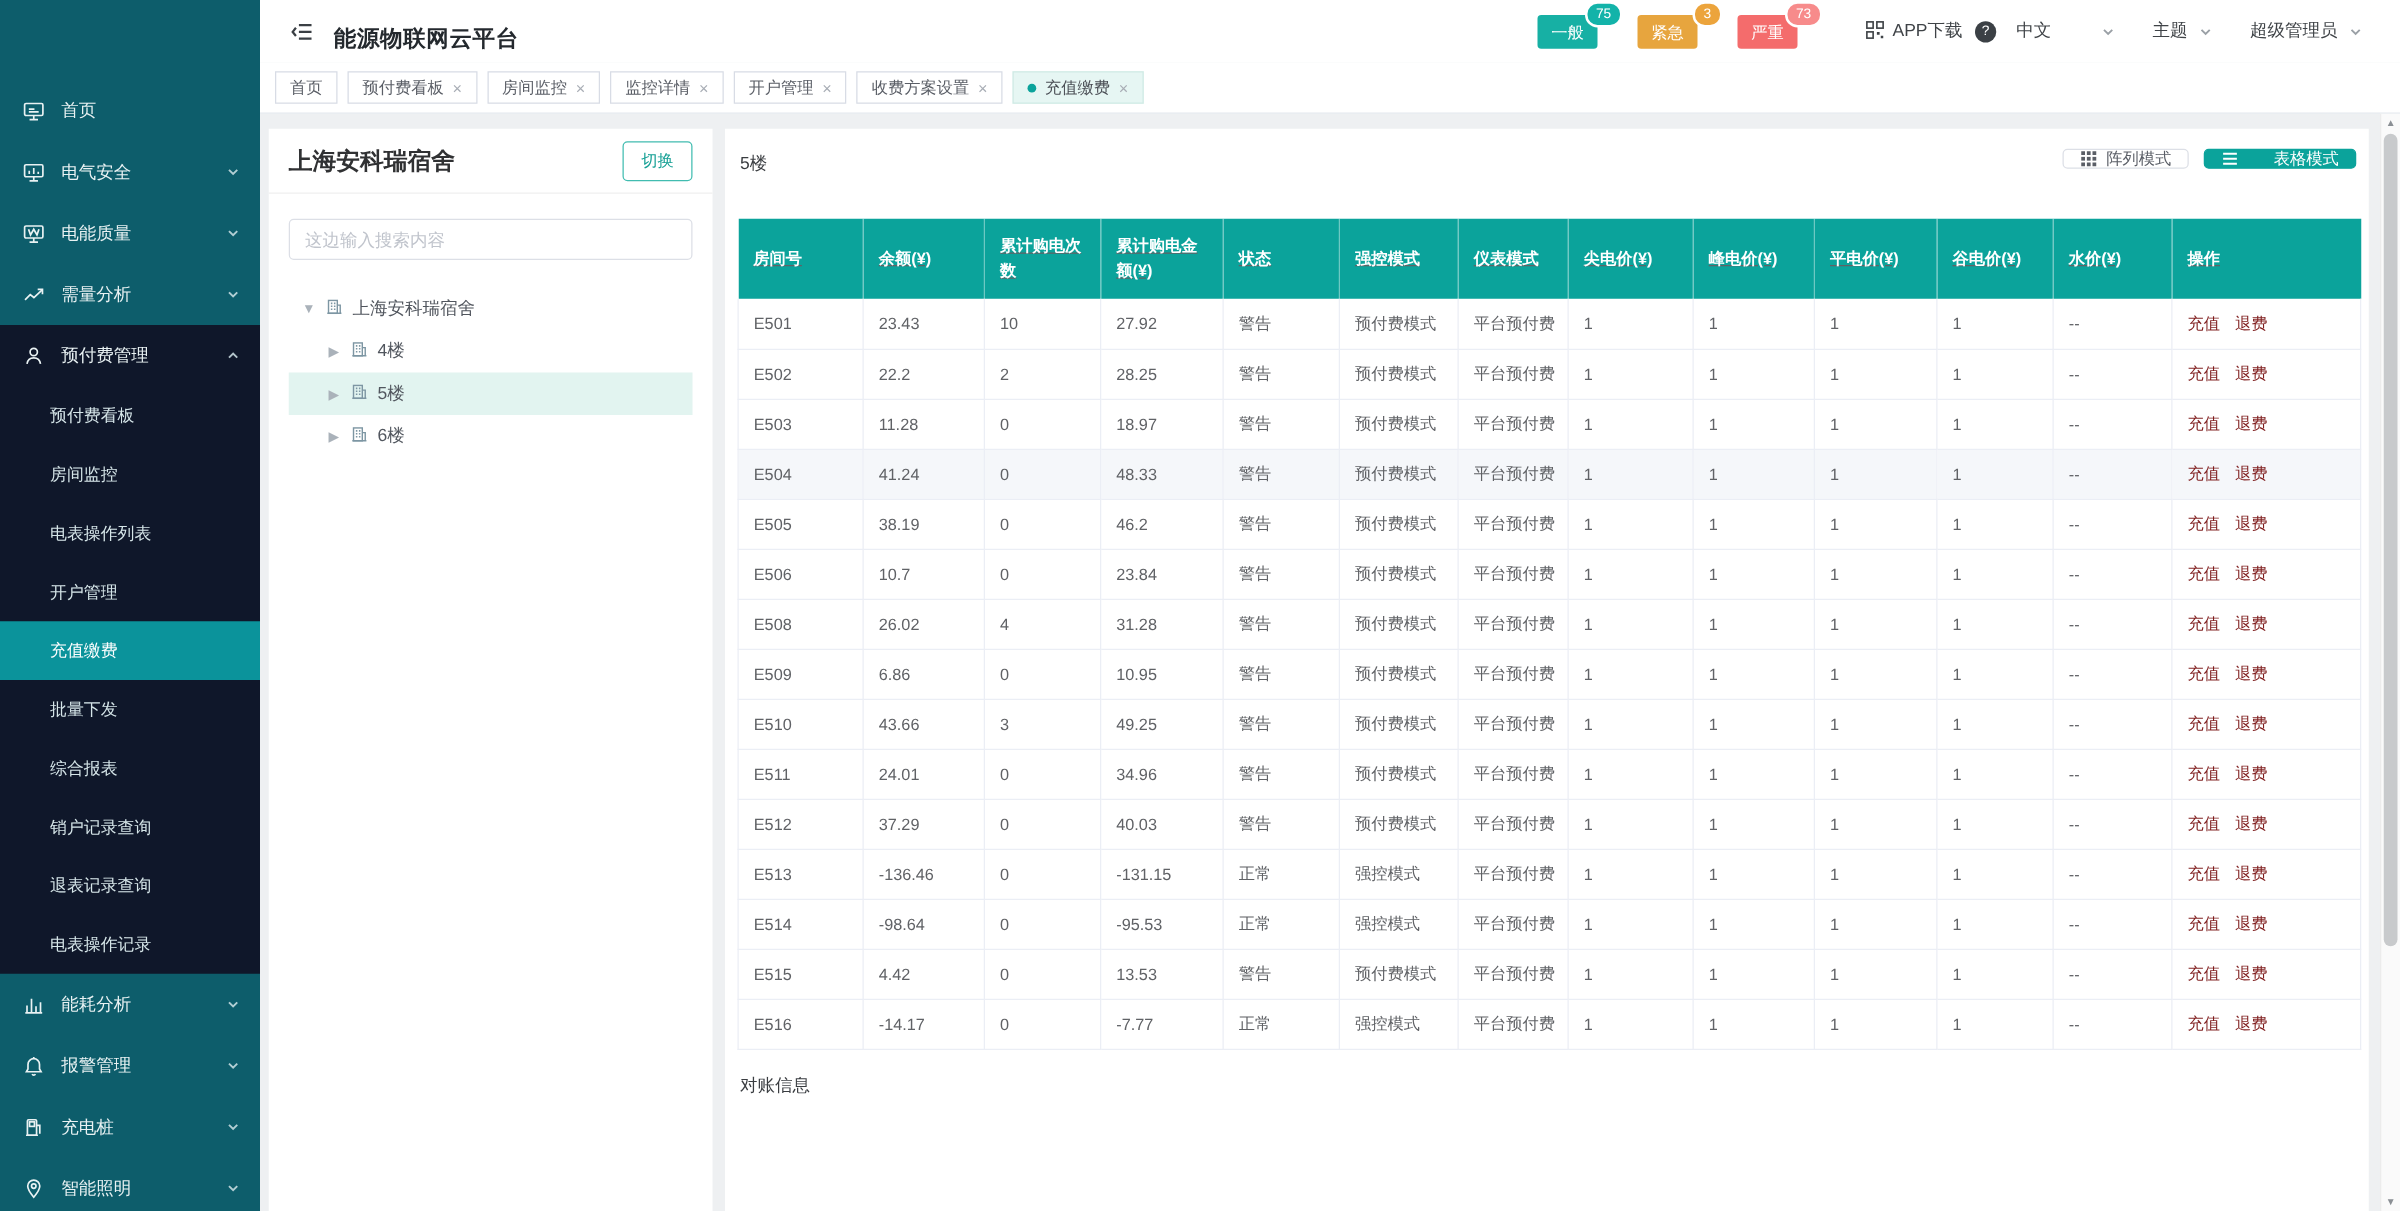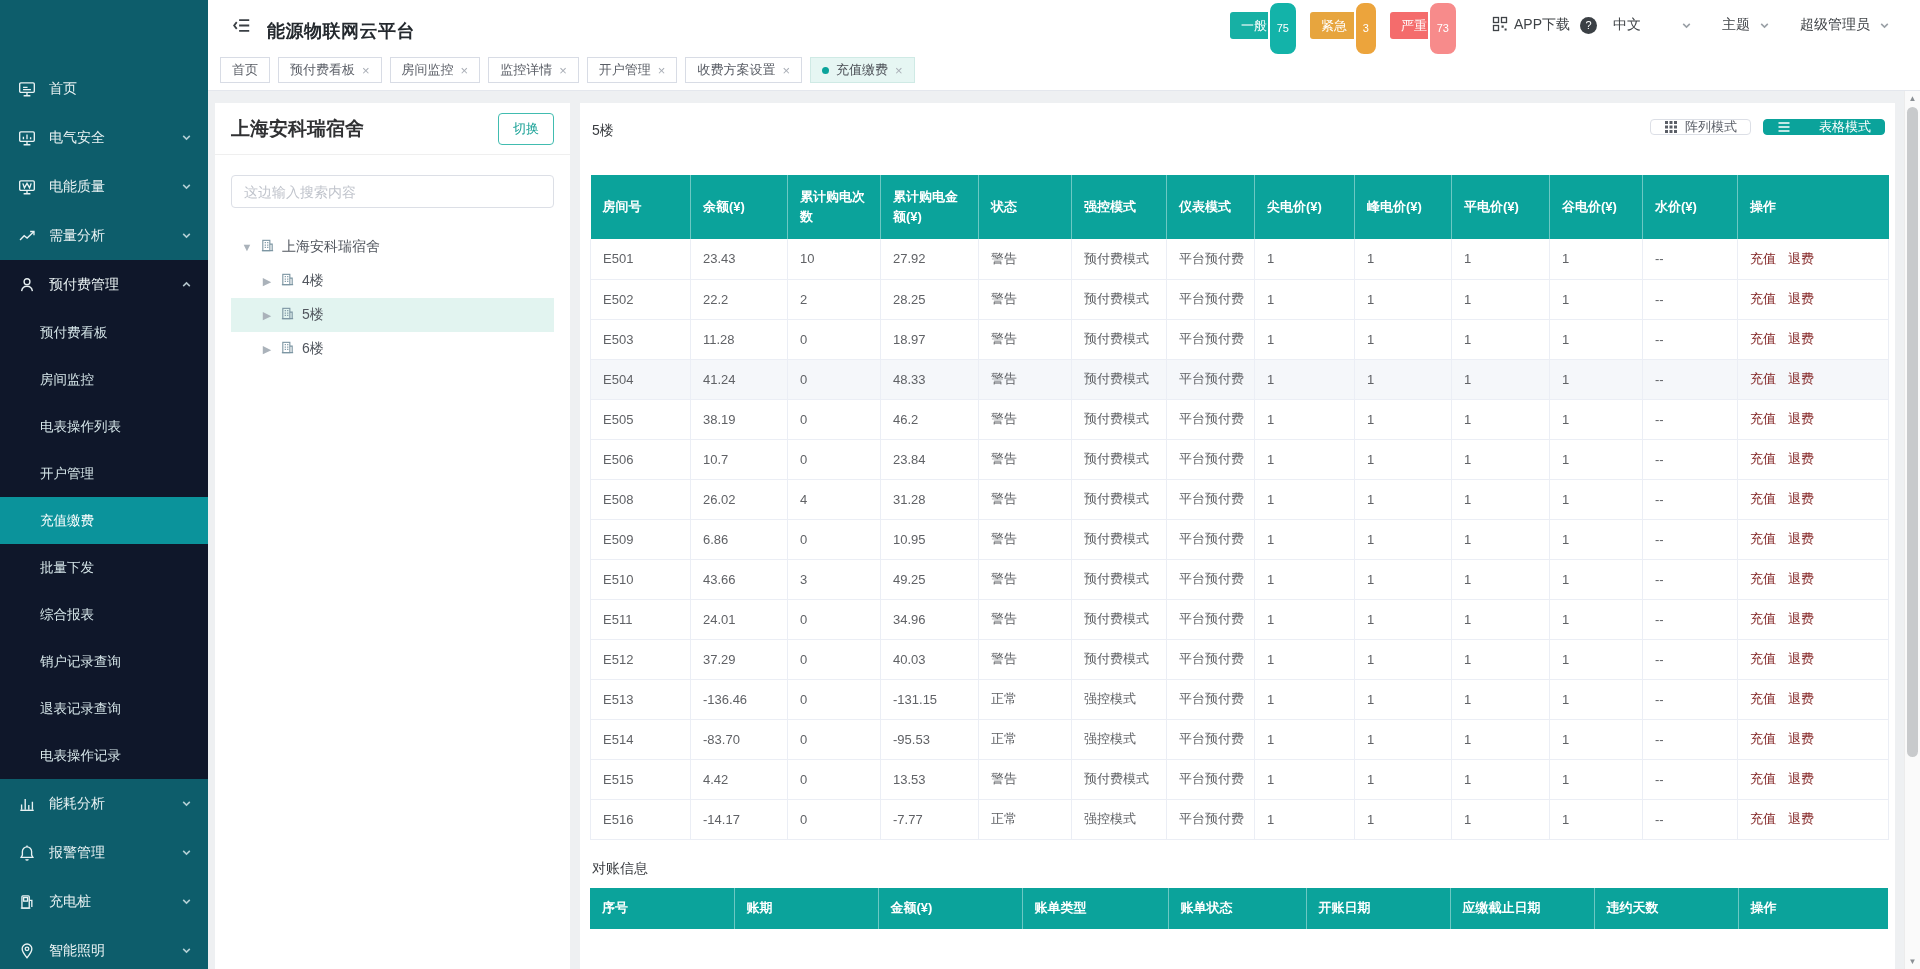--- a/index.html
+++ b/index.html
@@ -20,21 +20,21 @@
   .sub-item.active { background:#0b939b; color:#fff; }
 
   
   .main-col { flex:1; display:flex; flex-direction:column; min-width:0; }
   .topbar { height:50px; background:#fff; display:flex; align-items:center; padding:0 30px 0 24px; flex-shrink:0; }
   .burger { display:inline-flex; margin-right:16px; cursor:pointer; }
   .burger svg { width:19px; height:19px; stroke:#3a3f44; fill:none; stroke-width:1.5; }
   .app-title { font-size:18px; font-weight:bold; color:#24292e; letter-spacing:.5px;margin-top:12px; }
   .top-right { margin-left:auto; display:flex; align-items:center; }
   .alarm-btn { position:relative; height:27px; line-height:27px; min-width:46px; text-align:center; border-radius:3px; color:#fff; font-size:13px; padding:0 11px; margin-right:32px; cursor:pointer; }
-  .alarm-badge { position:absolute; top:-11px; right:-20px; color:#fff; font-size:11px; line-height:1; padding:20px 7px; border-radius:10px; border:2px solid #fff; }
+  .alarm-badge { position:absolute; top:-11px; right:-20px; color:#fff; font-size:11px; line-height:1; padding:3px 7px; border-radius:10px; border:2px solid #fff; }
   .top-link { display:inline-flex; align-items:center; gap:6px; font-size:14px; color:#3f4347; cursor:pointer; }
   .qr-ico svg { width:16px; height:16px; stroke:#3f4347; fill:none; stroke-width:1.3; }
   .q-ico { width:17px; height:17px; border-radius:50%; background:#3b4045; color:#fff; font-size:11px; display:inline-flex; align-items:center; justify-content:center; margin:0 14px 0 10px; cursor:pointer; }
   .drop { display:inline-flex; align-items:center; gap:9px; font-size:14px; color:#3f4347; margin-left:30px; cursor:pointer; }
   .drop svg { width:11px; height:11px; stroke:#9aa0a6; fill:none; stroke-width:1.4; }
 
   
   .tabbar { height:41px; background:#fff; border-bottom:1px solid #e4e7ed; display:flex; align-items:center; gap:8px; padding:0 12px; flex-shrink:0; }
   .tab { height:26px; display:inline-flex; align-items:center; gap:7px; padding:0 11px; border:1px solid #d8dce5; background:#fff; font-size:13px; color:#5a5e66; cursor:pointer; white-space:nowrap; }
   .tab .tab-close { font-size:13px; color:#a8adb5; line-height:1; cursor:pointer; }
@@ -63,21 +63,21 @@
   .mode-group { display:flex; gap:12px; }
   .mode-btn { height:16px; display:inline-flex; align-items:center; gap:7px; padding:0 13px; border-radius:4px; font-size:13px; cursor:pointer; }
   .mode-btn.plain { background:#fff; border:1px solid #dcdfe6; color:#5a5e66; }
   .mode-btn.teal { background:#0ba39b; border:1px solid #0ba39b; color:#fff;gap:28px; }
   .mode-btn svg { width:14px; height:14px; }
 
   table { border-collapse:collapse; table-layout:fixed; width:1298px; font-size:13px; color:#606266; }
   .main-table { margin:12px 0 0 10px; }
   thead th { background:#0ba39b; color:#fff; font-weight:bold; text-align:left; padding:6px 12px; border-right:1px solid rgba(255,255,255,.4); vertical-align:middle; line-height:1.55; }
   thead th:last-child { border-right:none; }
-  .main-table thead tr { height:64px; }
+  .main-table thead tr { height:64px;text-decoration:underline; }
   tbody td { height:40px; padding:0 12px; border-bottom:1px solid #ebeef5; border-right:1px solid #ebeef5; white-space:nowrap; overflow:hidden; }
   tbody td:first-child { border-left:1px solid #ebeef5; }
   tbody tr.hovered { background:#f5f7fa; }
   .op-link { color:#7f1d1d; text-decoration:none; margin-right:12px; cursor:pointer; }
   .recon-title { margin:20px 0 0 12px; font-size:14px; color:#3a3d41; }
   .recon-table { margin:10px 0 0 10px; }
   .recon-table thead tr { height:41px; }
 
   
   .v-scroll { position:absolute; right:0; top:91px; bottom:0; width:16px; background:#fafafa; border-left:1px solid #ececec; }
@@ -599,21 +599,21 @@
                 <td>平台预付费</td>
                 <td>1</td>
                 <td>1</td>
                 <td>1</td>
                 <td>1</td>
                 <td>--</td>
                 <td><a class="op-link">充值</a><a class="op-link">退费</a></td>
               </tr>
               <tr>
                 <td>E514</td>
-                <td>-83.70</td>
+                <td>-98.64</td>
                 <td>0</td>
                 <td>-95.53</td>
                 <td>正常</td>
                 <td>强控模式</td>
                 <td>平台预付费</td>
                 <td>1</td>
                 <td>1</td>
                 <td>1</td>
                 <td>1</td>
                 <td>--</td>
@@ -646,46 +646,20 @@
                 <td>1</td>
                 <td>1</td>
                 <td>1</td>
                 <td>--</td>
                 <td><a class="op-link">充值</a><a class="op-link">退费</a></td>
               </tr>
             </tbody>
         </table>
 
         <div class="recon-title">对账信息</div>
-        <table class="recon-table">
-          <colgroup id="recon-colgroup">
-              <col style="width: 144px;">
-              <col style="width: 144px;">
-              <col style="width: 144px;">
-              <col style="width: 146px;">
-              <col style="width: 138px;">
-              <col style="width: 144px;">
-              <col style="width: 144px;">
-              <col style="width: 144px;">
-              <col style="width: 150px;">
-            </colgroup>
-          <thead>
-              <tr id="recon-thead-row">
-                <th>序号</th>
-                <th>账期</th>
-                <th>金额(¥)</th>
-                <th>账单类型</th>
-                <th>账单状态</th>
-                <th>开账日期</th>
-                <th>应缴截止日期</th>
-                <th>违约天数</th>
-                <th>操作</th>
-              </tr>
-            </thead>
-        </table>
       </section>
 
     </div>
   </div>
 
   <div class="v-scroll">
     <span class="arr up">▲</span>
     <div class="v-thumb"></div>
     <span class="arr down">▼</span>
   </div>

